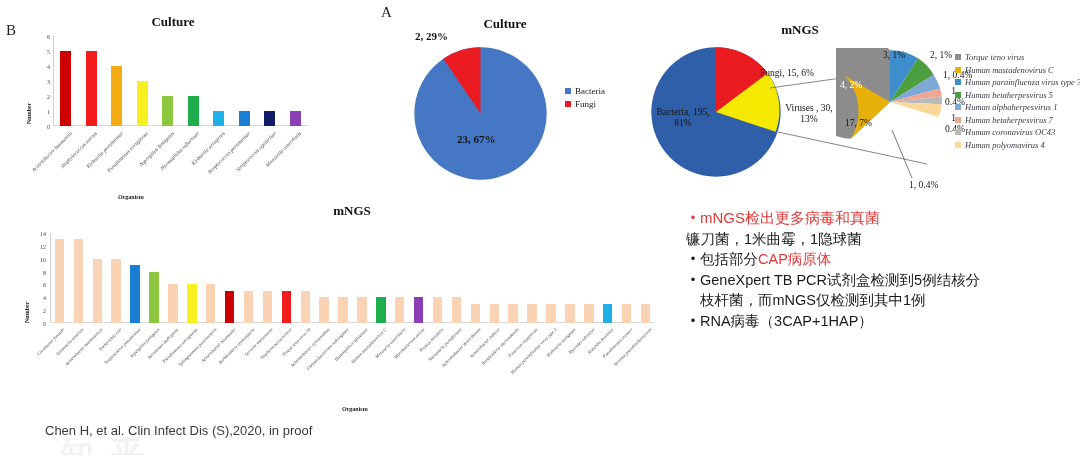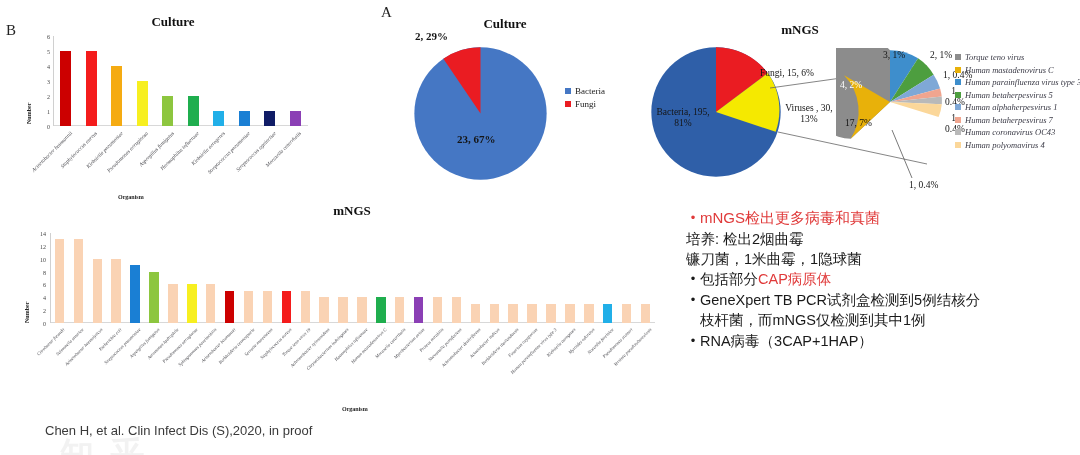--- a/index.html
+++ b/index.html
@@ -332,21 +332,20 @@
 <div class="abs citation" style="left:45px; top:423px;">Chen H, et al. Clin Infect Dis (S),2020, in proof</div>
 <div class="abs watermark" style="left:60px; top:432px;">知 乎</div>
 
 <div class="abs textblock" style="left:686px; top:208px;">
 
   <div class="bullet-row">
     <div class="bullet-dot red">•</div>
     <div class="bullet-body red" style="font-size:15px;">mNGS检出更多病毒和真菌</div>
   </div>
 
-  <div class="plain-line">培养: 检出2烟曲霉</div>
   <div class="plain-line">镰刀菌，1米曲霉，1隐球菌</div>
 
   <div class="bullet-row">
     <div class="bullet-dot dark">•</div>
     <div class="bullet-body dark">
       <div><span>包括部分</span><span class="red">CAP病原体</span></div>
     </div>
   </div>
 
   <div class="bullet-row">

